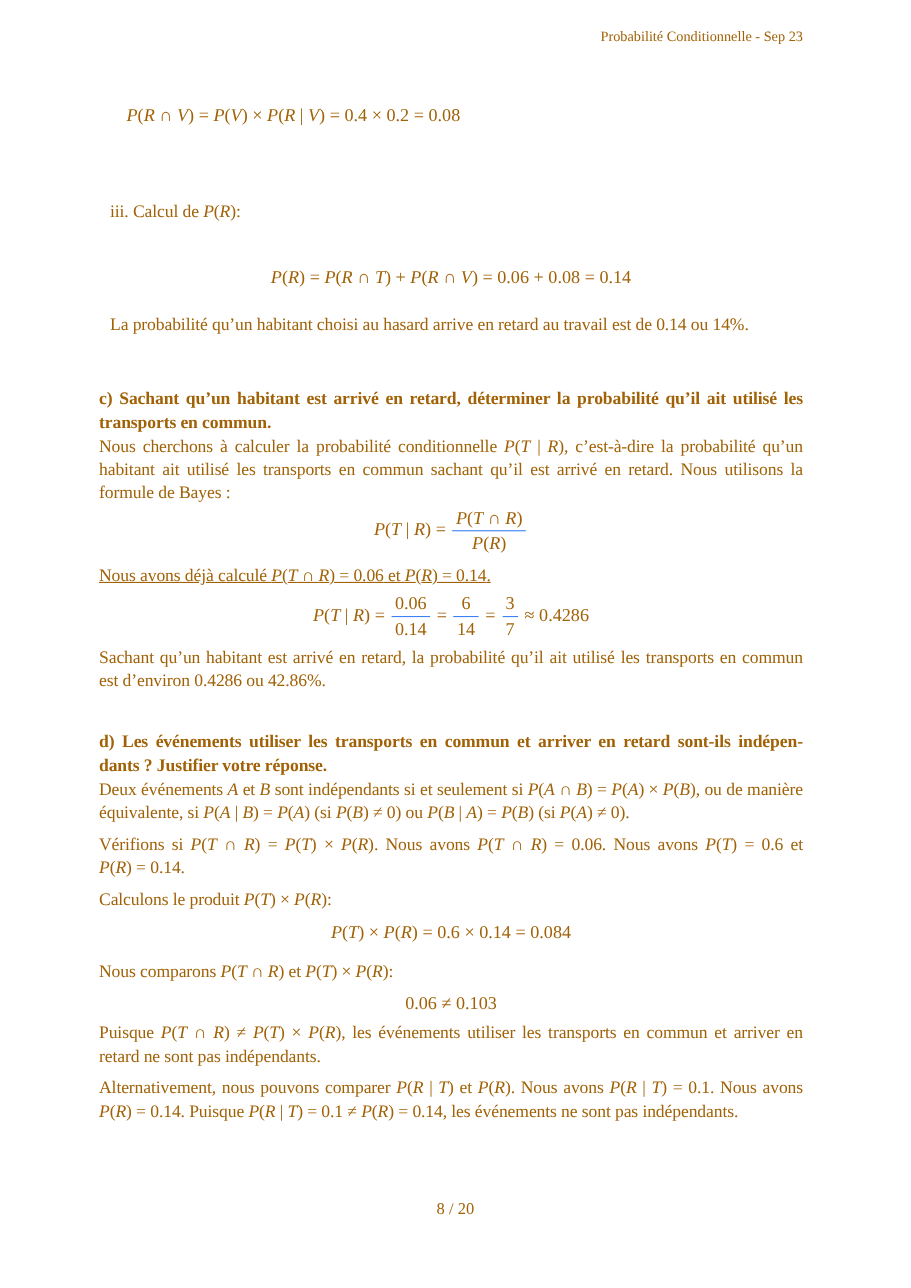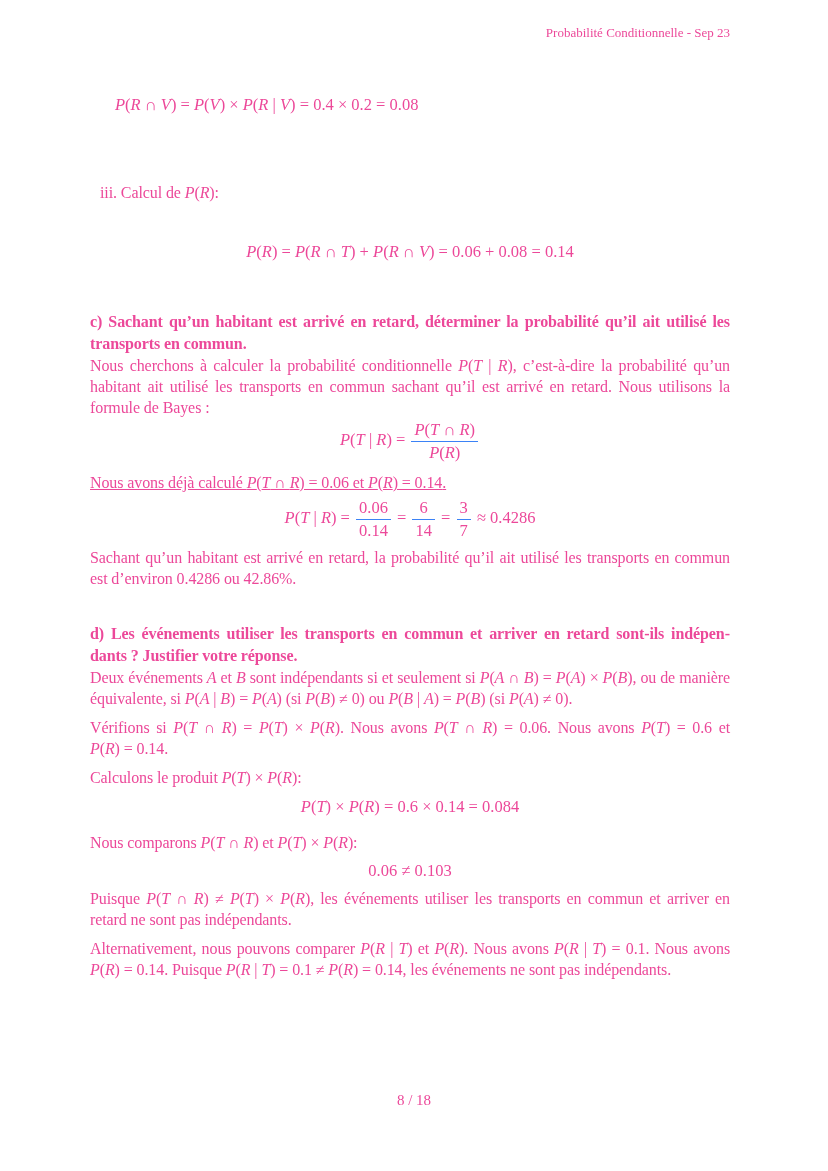--- a/index.html
+++ b/index.html
@@ -1,21 +1,21 @@
 <!DOCTYPE html>
 <html lang="fr"><head>
 <meta charset="utf-8">
 <style>
   html, body { margin: 0; padding: 0; background: #ffffff; }
   .page {
     position: relative;
     width: 828px;
     height: 1171px;
     background: #ffffff;
-    color: #ec4899;
+    color: #a16207;
     font-family: "Liberation Serif", serif;
     overflow: hidden;
   }
   .doc-header {
     position: absolute;
     top: 25px;
     right: 98px;
     font-size: 13px;
   }
   .doc-body {
@@ -56,32 +56,33 @@
 <body>
 
 <div class="page">
   <div class="doc-header">
     <span>Probabilité Conditionnelle - Sep 23</span>
   </div>
   <div class="doc-body" id="doc-body">
       <div class="block block-equation" style="margin-top: 92px; margin-left: 25px; text-align: left;"><span class="math"><i>P</i>(<i>R</i> ∩ <i>V</i>) = <i>P</i>(<i>V</i>) × <i>P</i>(<i>R</i> | <i>V</i>) = 0.4 × 0.2 = 0.08</span></div>
       <div class="block block-item" style="margin-top: 64px; margin-left: 10px;">iii. Calcul de <span class="math"><i>P</i>(<i>R</i>)</span>:</div>
       <div class="block block-equation" style="margin-top: 36px;"><span class="math"><i>P</i>(<i>R</i>) = <i>P</i>(<i>R</i> ∩ <i>T</i>) + <i>P</i>(<i>R</i> ∩ <i>V</i>) = 0.06 + 0.08 = 0.14</span></div>
+      <div class="block block-para" style="margin-top: 20px; margin-left: 10px;">La probabilité qu’un habitant choisi au hasard arrive en retard au travail est de 0.14 ou 14%.</div>
       <div class="block block-heading" style="margin-top: 46px;">c) Sachant qu’un habitant est arrivé en retard, déterminer la probabilité qu’il ait utilisé les transports en commun.</div>
       <div class="block block-para" style="margin-top: 0px;">Nous cherchons à calculer la probabilité conditionnelle <span class="math"><i>P</i>(<i>T</i> | <i>R</i>)</span>, c’est-à-dire la probabilité qu’un habitant ait utilisé les transports en commun sachant qu’il est arrivé en retard. Nous utilisons la formule de Bayes&nbsp;:</div>
       <div class="block block-equation" style="margin-top: 2px;"><span class="math"><i>P</i>(<i>T</i> | <i>R</i>) = </span><span class="frac"><span class="num"><i>P</i>(<i>T</i> ∩ <i>R</i>)</span><span class="den"><i>P</i>(<i>R</i>)</span></span></div>
       <div class="block block-para" style="margin-top: 9px; text-decoration: underline;">Nous avons déjà calculé <span class="math"><i>P</i>(<i>T</i> ∩ <i>R</i>) = 0.06</span> et <span class="math"><i>P</i>(<i>R</i>) = 0.14</span>.</div>
       <div class="block block-equation" style="margin-top: 5px;"><span class="math"><i>P</i>(<i>T</i> | <i>R</i>) = </span><span class="frac"><span class="num">0.06</span><span class="den">0.14</span></span><span class="math"> = </span><span class="frac"><span class="num">6</span><span class="den">14</span></span><span class="math"> = </span><span class="frac"><span class="num">3</span><span class="den">7</span></span><span class="math"> ≈ 0.4286</span></div>
       <div class="block block-para" style="margin-top: 6px;">Sachant qu’un habitant est arrivé en retard, la probabilité qu’il ait utilisé les transports en commun est d’environ 0.4286 ou 42.86%.</div>
       <div class="block block-heading" style="margin-top: 34px;">d) Les événements utiliser les transports en commun et arriver en retard sont-ils indépen­dants&nbsp;? Justifier votre réponse.</div>
       <div class="block block-para" style="margin-top: 0px;">Deux événements <span class="math"><i>A</i></span> et <span class="math"><i>B</i></span> sont indépendants si et seulement si <span class="math"><i>P</i>(<i>A</i> ∩ <i>B</i>) = <i>P</i>(<i>A</i>) × <i>P</i>(<i>B</i>)</span>, ou de manière équivalente, si <span class="math"><i>P</i>(<i>A</i> | <i>B</i>) = <i>P</i>(<i>A</i>)</span> (si <span class="math"><i>P</i>(<i>B</i>) ≠ 0</span>) ou <span class="math"><i>P</i>(<i>B</i> | <i>A</i>) = <i>P</i>(<i>B</i>)</span> (si <span class="math"><i>P</i>(<i>A</i>) ≠ 0</span>).</div>
       <div class="block block-para" style="margin-top: 8px;">Vérifions si <span class="math"><i>P</i>(<i>T</i> ∩ <i>R</i>) = <i>P</i>(<i>T</i>) × <i>P</i>(<i>R</i>)</span>. Nous avons <span class="math"><i>P</i>(<i>T</i> ∩ <i>R</i>) = 0.06</span>. Nous avons <span class="math"><i>P</i>(<i>T</i>) = 0.6</span> et <span class="math"><i>P</i>(<i>R</i>) = 0.14</span>.</div>
       <div class="block block-para" style="margin-top: 8px;">Calculons le produit <span class="math"><i>P</i>(<i>T</i>) × <i>P</i>(<i>R</i>)</span>:</div>
       <div class="block block-equation" style="margin-top: 6px;"><span class="math"><i>P</i>(<i>T</i>) × <i>P</i>(<i>R</i>) = 0.6 × 0.14 = 0.084</span></div>
       <div class="block block-para" style="margin-top: 12px;">Nous comparons <span class="math"><i>P</i>(<i>T</i> ∩ <i>R</i>)</span> et <span class="math"><i>P</i>(<i>T</i>) × <i>P</i>(<i>R</i>)</span>:</div>
       <div class="block block-equation" style="margin-top: 5px;"><span class="math">0.06 ≠ 0.103</span></div>
       <div class="block block-para" style="margin-top: 4px;">Puisque <span class="math"><i>P</i>(<i>T</i> ∩ <i>R</i>) ≠ <i>P</i>(<i>T</i>) × <i>P</i>(<i>R</i>)</span>, les événements utiliser les transports en commun et arriver en retard ne sont pas indépendants.</div>
       <div class="block block-para" style="margin-top: 8px;">Alternativement, nous pouvons comparer <span class="math"><i>P</i>(<i>R</i> | <i>T</i>)</span> et <span class="math"><i>P</i>(<i>R</i>)</span>. Nous avons <span class="math"><i>P</i>(<i>R</i> | <i>T</i>) = 0.1</span>. Nous avons <span class="math"><i>P</i>(<i>R</i>) = 0.14</span>. Puisque <span class="math"><i>P</i>(<i>R</i> | <i>T</i>) = 0.1 ≠ <i>P</i>(<i>R</i>) = 0.14</span>, les événements ne sont pas indépen­dants.</div>
     </div>
   <div class="doc-footer">
-    <span>8 / 18</span>
+    <span>8 / 20</span>
   </div>
 </div>
 
 </body></html>

